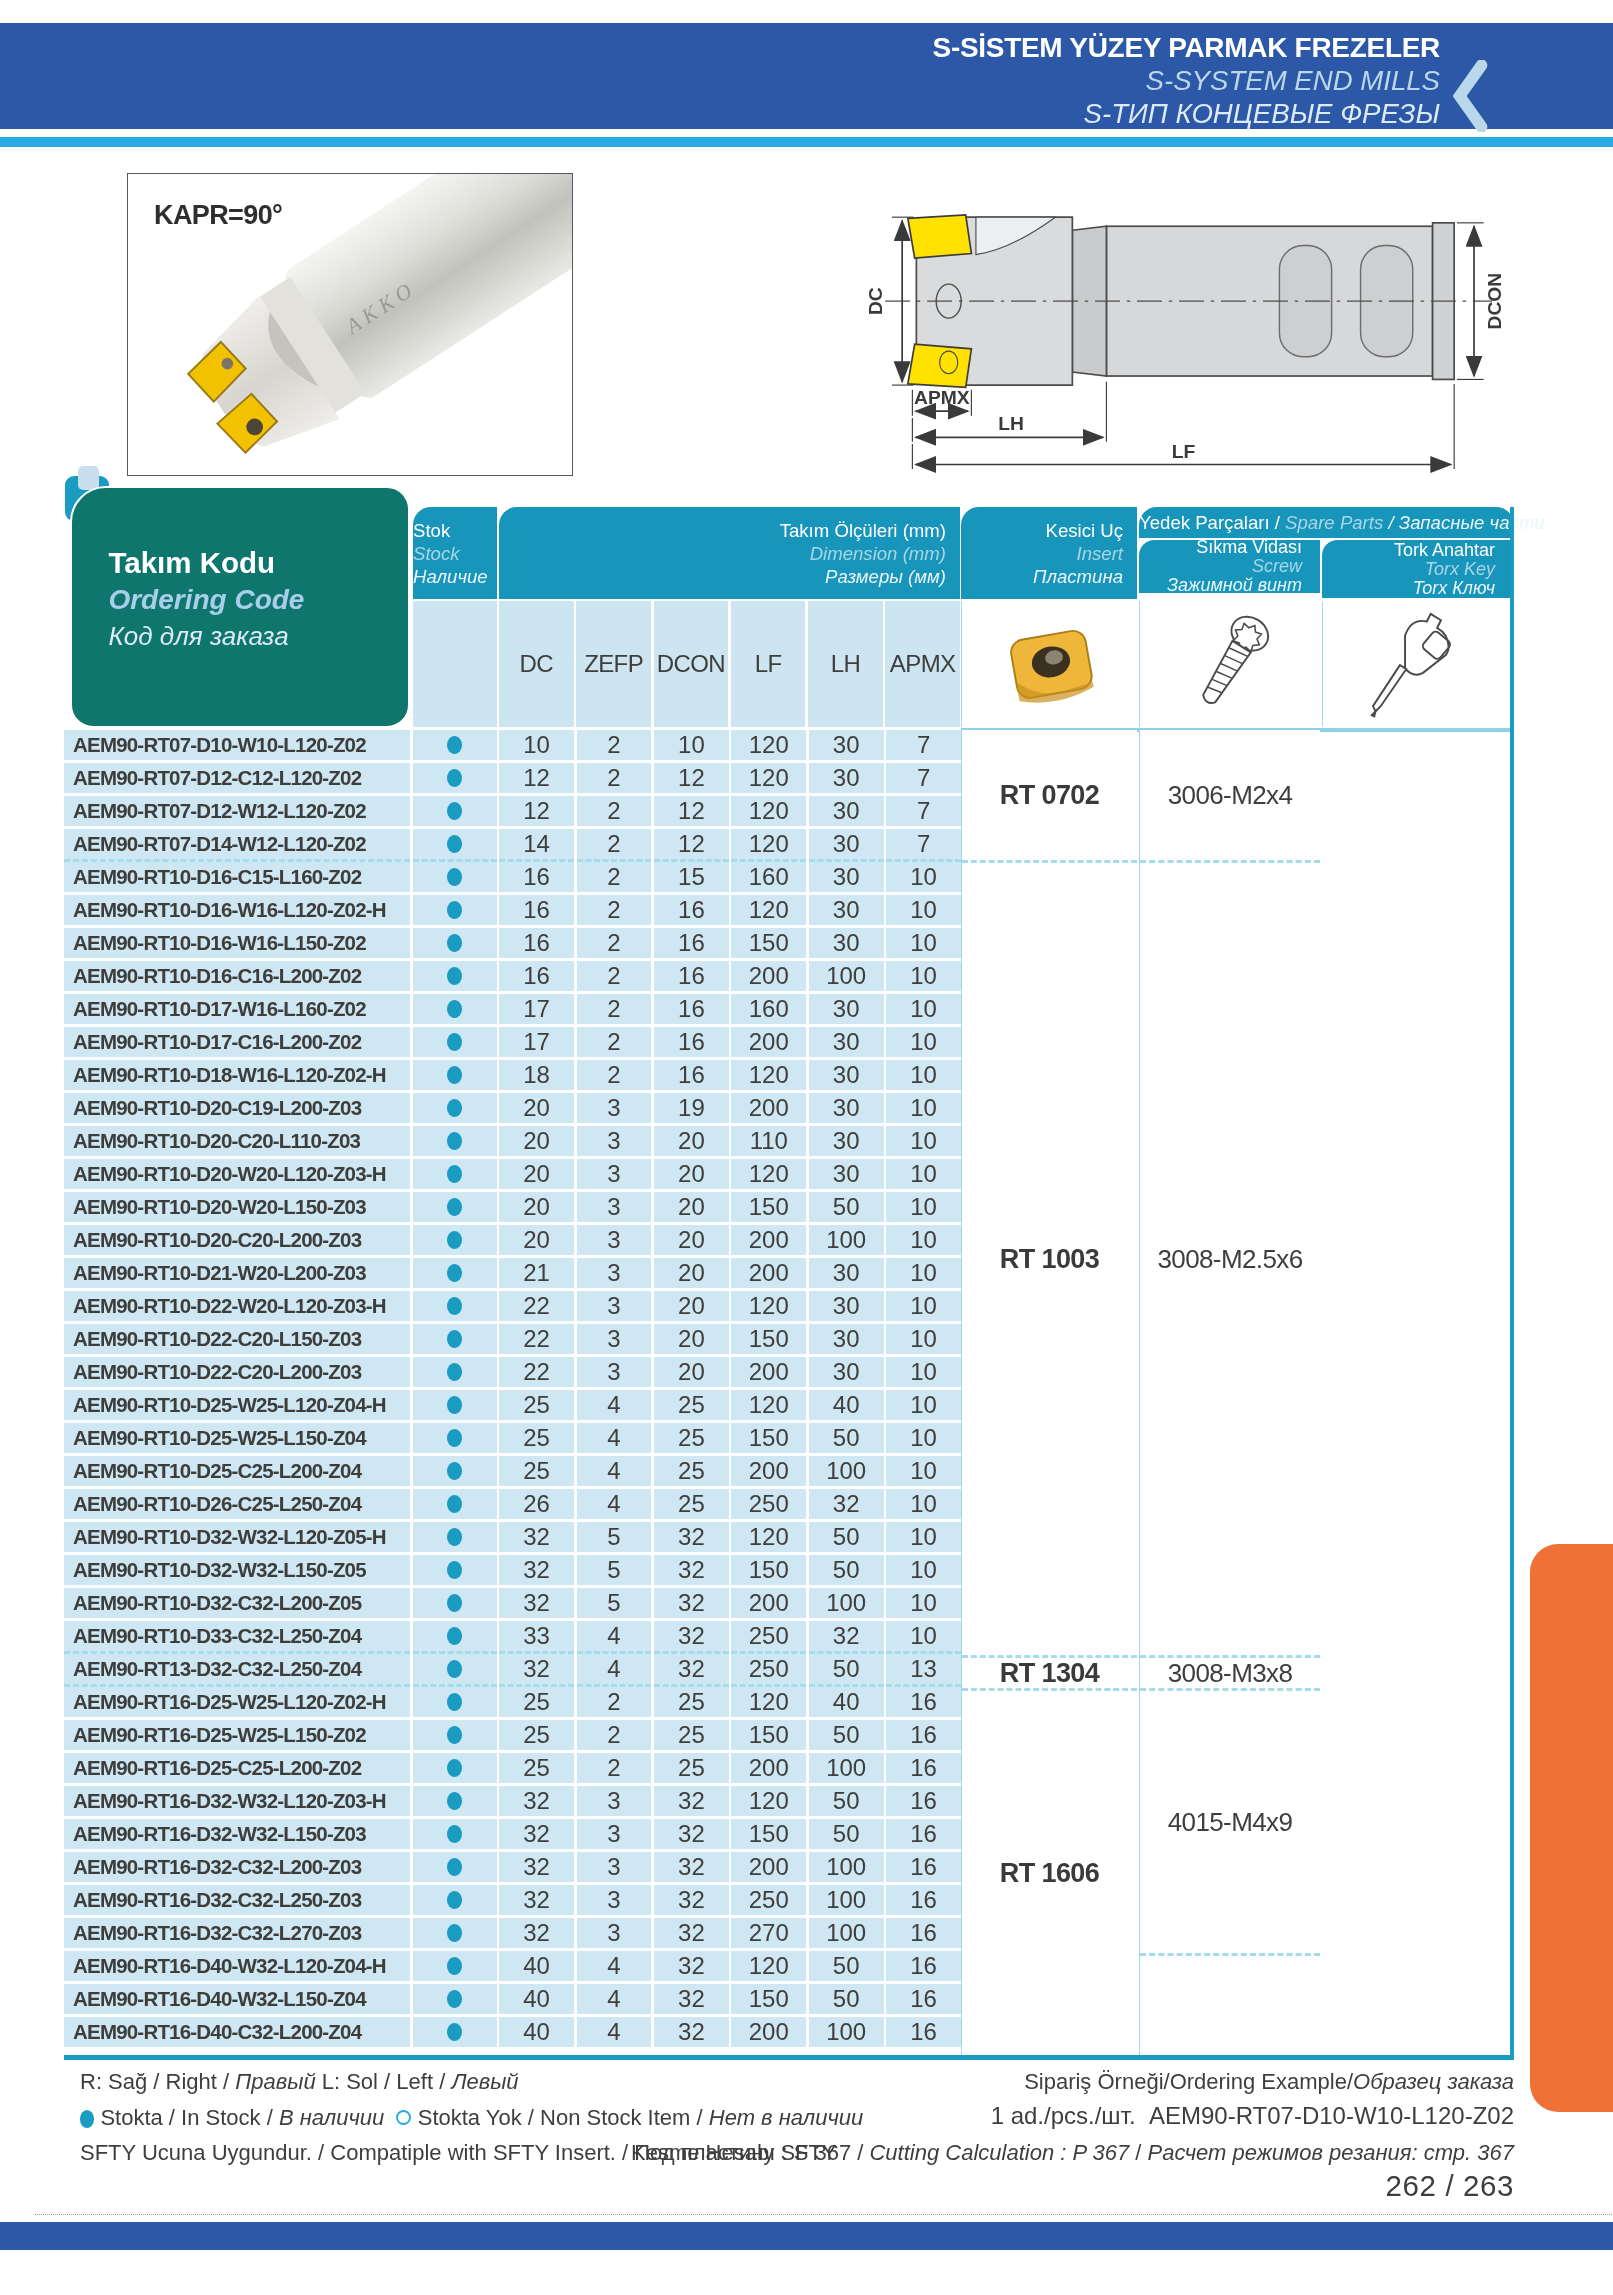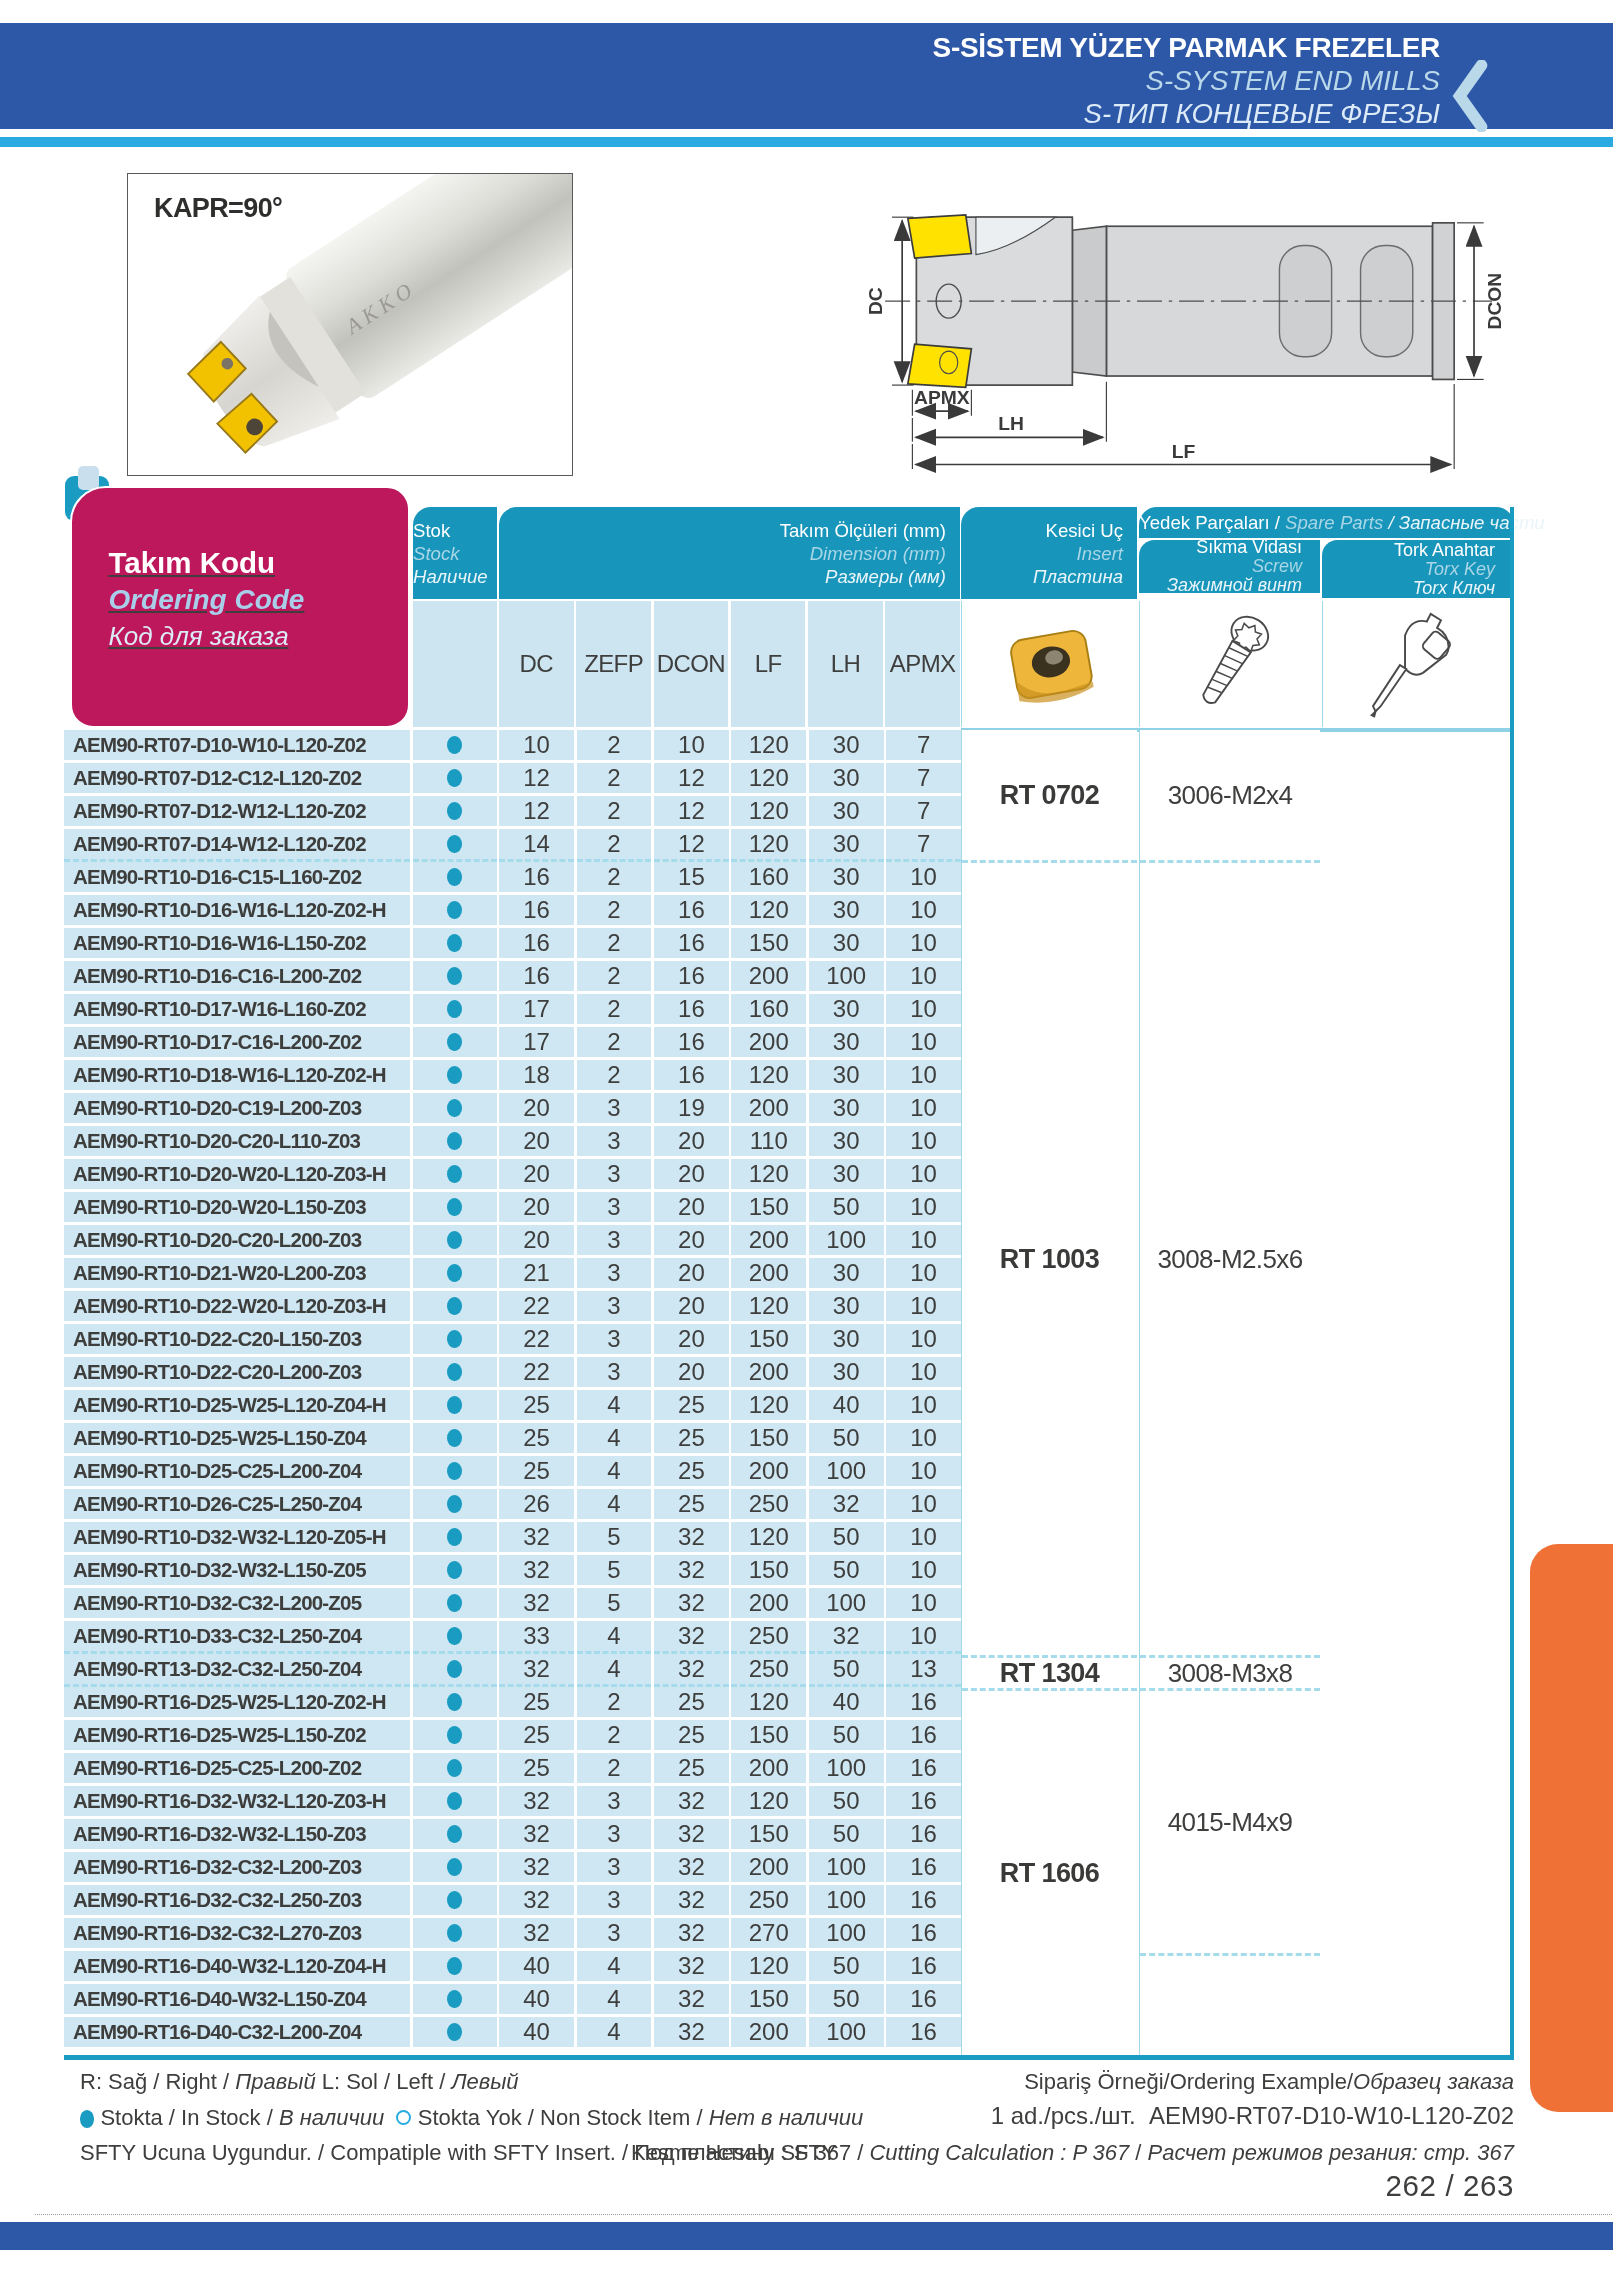--- a/index.html
+++ b/index.html
@@ -12,34 +12,34 @@
   .hdr-t1{font-size:28px;font-weight:bold;color:#ffffff;letter-spacing:-0.3px;}
   .hdr-t2{font-size:27.6px;font-style:italic;color:#b9d8ea;}
   .hdr-t3{font-size:27.6px;font-style:italic;color:#dcebf7;}
   .hdr-chevron{position:absolute;right:126px;top:37px;}
 
   .stripe-cyan{position:absolute;left:0;top:137px;width:100%;height:10.3px;background:#29abe2;}
 
   
   .photo-panel{position:absolute;left:127px;top:173px;width:444px;height:301px;background:#fff;
                border:1.9px solid #58595b;overflow:hidden;}
-  .kapr{position:absolute;left:26px;top:19px;font-size:27px;font-weight:bold;color:#2e2e2d;letter-spacing:-0.6px;}
+  .kapr{position:absolute;left:26px;top:26px;font-size:27px;font-weight:bold;color:#2e2e2d;letter-spacing:-0.6px;}
 
   
   .diagram-panel{position:absolute;left:813px;top:182px;width:757px;height:295px;}
   .dg-label{font-family:"Liberation Sans",sans-serif;font-size:34px;font-weight:bold;fill:#3a3a3a;}
 
   
   .tablewrap{position:absolute;left:64px;top:477px;width:1450px;height:1587px;}
   .bm-tab{position:absolute;left:1.3px;top:-0.6px;width:44px;height:45px;border-radius:9px;background:#1a9cc2;}
   .bm-tab-inner{position:absolute;left:14px;top:-11px;width:20.5px;height:24.4px;border-radius:5.1px;background:#c9dfee;}
 
   .tk-box{position:absolute;left:6.4px;top:9px;width:340px;height:242px;box-sizing:border-box;
-          background:#be185d;border:2.6px solid #fff;border-radius:36px 23px 23px 23px;
-          padding:56px 0 0 36px;line-height:37px;white-space:nowrap;text-decoration:underline;}
+          background:#0f766e;border:2.6px solid #fff;border-radius:36px 23px 23px 23px;
+          padding:56px 0 0 36px;line-height:37px;white-space:nowrap;}
   .tk1{font-size:29.5px;font-weight:bold;color:#fff;}
   .tk2{font-size:28px;font-weight:bold;font-style:italic;color:#a9cee9;}
   .tk3{font-size:26px;font-style:italic;color:#dcebf7;}
 
   .th-teal{position:absolute;background:#1795ba;color:#fff;font-size:18.6px;line-height:23px;box-sizing:border-box;}
   .th-teal .l1{color:#ffffff;}
   .th-teal .l2{color:#a9d6e6;font-style:italic;}
   .th-teal .l3{color:#eaf5fa;font-style:italic;}
   .th-stock{left:349px;top:30px;width:84px;height:92px;border-radius:18px 0 0 0;
             display:flex;flex-direction:column;justify-content:center;}

